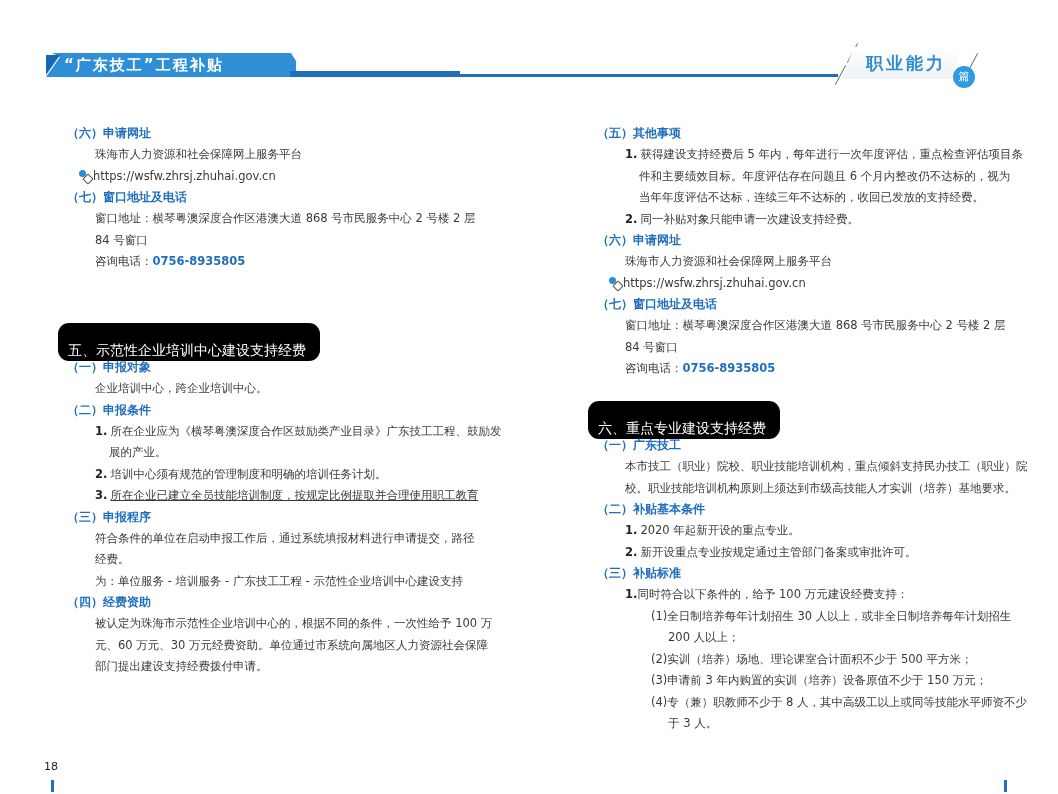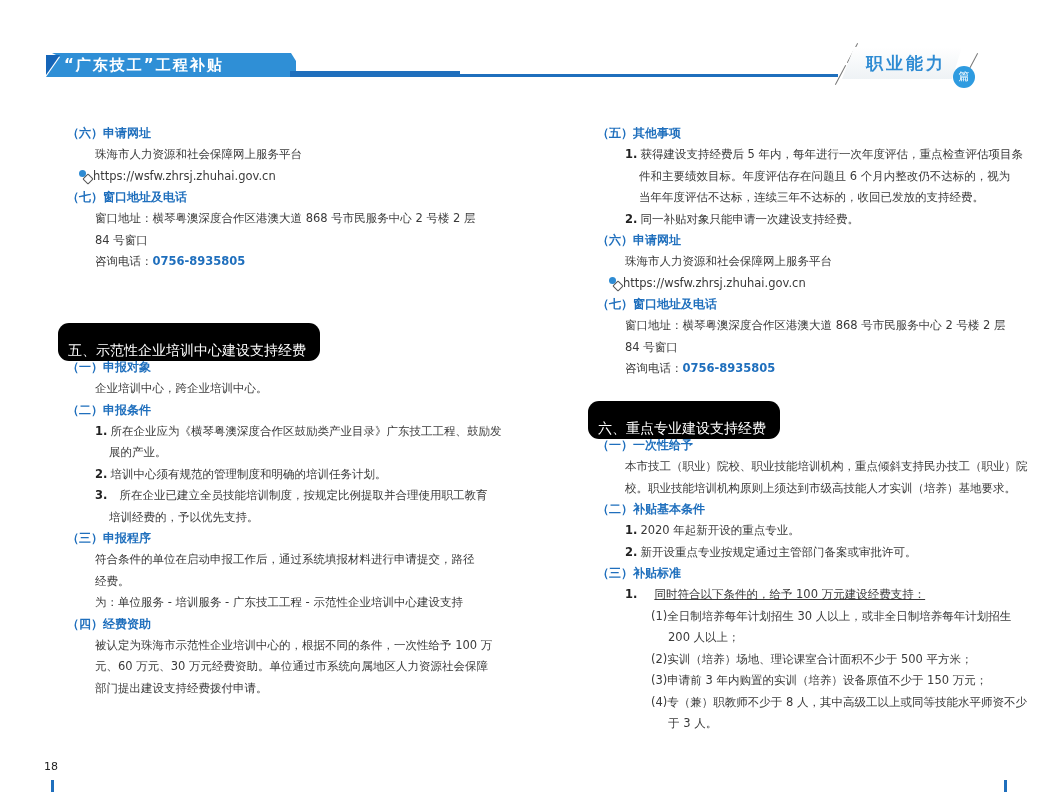--- a/index.html
+++ b/index.html
@@ -55,22 +55,21 @@
   </div>
 <div class="col" id="left-s5" style="left:54px;top:323px;width:450px;">
     <div style="height: 34px;"><span class="sec-pill">五、示范性企业培训中心建设支持经费</span></div>
     <div style="padding-left: 13px;">
       <div class="h2">（一）申报对象</div>
       <div class="p ind1">企业培训中心，跨企业培训中心。</div>
       <div class="h2">（二）申报条件</div>
       <div class="p ind1"><span class="num">1.</span><span style="margin-left: 3px;">所在企业应为《横琴粤澳深度合作区鼓励类产业目录》广东技工工程、鼓励发</span></div>
       <div class="p ind2">展的产业。</div>
       <div class="p ind1"><span class="num">2.</span><span style="margin-left: 3px;">培训中心须有规范的管理制度和明确的培训任务计划。</span></div>
-      <div class="p ind1"><span class="num">3.</span><span style="margin-left: 12px;">所在企业已建立全员技能培训制度，按规定比例提取并合理使用职工教育</span></div>
-      <div class="p ind2">培训经费的，予以优先支持。</div>
+      <div class="p ind1"><span class="num">3.</span><span style="margin-left: 3px; text-decoration: underline;">所在企业已建立全员技能培训制度，按规定比例提取并合理使用职工教育</span></div>
       <div class="h2">（三）申报程序</div>
       <div class="p ind1">符合条件的单位在启动申报工作后，通过系统填报材料进行申请提交，路径</div>
       <div class="p ind1">经费。</div>
       <div class="p ind1">为：单位服务 - 培训服务 - 广东技工工程 - 示范性企业培训中心建设支持</div>
       <div class="h2">（四）经费资助</div>
       <div class="p ind1">被认定为珠海市示范性企业培训中心的，根据不同的条件，一次性给予 100 万</div>
       <div class="p ind1">元、60 万元、30 万元经费资助。单位通过市系统向属地区人力资源社会保障</div>
       <div class="p ind1">部门提出建设支持经费拨付申请。</div>
     </div>
   </div>
@@ -85,28 +84,28 @@
     <div class="p ind1">珠海市人力资源和社会保障网上服务平台</div>
     <div class="p" style="padding-left: 12px;"><span class="link-icon"></span><span>https://wsfw.zhrsj.zhuhai.gov.cn</span></div>
     <div class="h2">（七）窗口地址及电话</div>
     <div class="p ind1">窗口地址：横琴粤澳深度合作区港澳大道 868 号市民服务中心 2 号楼 2 层</div>
     <div class="p ind1">84 号窗口</div>
     <div class="p ind1"><span>咨询电话：</span><span class="phone">0756-8935805</span></div>
   </div>
 <div class="col" id="right-s6" style="left:584px;top:401px;width:450px;">
     <div style="height: 34px;"><span class="sec-pill">六、重点专业建设支持经费</span></div>
     <div style="padding-left: 13px;">
-      <div class="h2">（一）一次性给予</div>
+      <div class="h2">（一）广东技工</div>
       <div class="p ind1">本市技工（职业）院校、职业技能培训机构，重点倾斜支持民办技工（职业）院</div>
       <div class="p ind1">校。职业技能培训机构原则上须达到市级高技能人才实训（培养）基地要求。</div>
       <div class="h2">（二）补贴基本条件</div>
       <div class="p ind1"><span class="num">1.</span><span style="margin-left: 3px;">2020 年起新开设的重点专业。</span></div>
       <div class="p ind1"><span class="num">2.</span><span style="margin-left: 3px;">新开设重点专业按规定通过主管部门备案或审批许可。</span></div>
       <div class="h2">（三）补贴标准</div>
-      <div class="p ind1"><span class="num">1.</span><span style="margin-left: 17px; text-decoration: underline;">同时符合以下条件的，给予 100 万元建设经费支持：</span></div>
+      <div class="p ind1"><span class="num">1.</span><span style="margin-left: 0;">同时符合以下条件的，给予 100 万元建设经费支持：</span></div>
       <div class="p ind3">(1)全日制培养每年计划招生 30 人以上，或非全日制培养每年计划招生</div>
       <div class="p ind4">200 人以上；</div>
       <div class="p ind3">(2)实训（培养）场地、理论课室合计面积不少于 500 平方米；</div>
       <div class="p ind3">(3)申请前 3 年内购置的实训（培养）设备原值不少于 150 万元；</div>
       <div class="p ind3">(4)专（兼）职教师不少于 8 人，其中高级工以上或同等技能水平师资不少</div>
       <div class="p ind4">于 3 人。</div>
     </div>
   </div>
 
 <div class="pagenum" style="left:44px;top:760px;">18</div>

